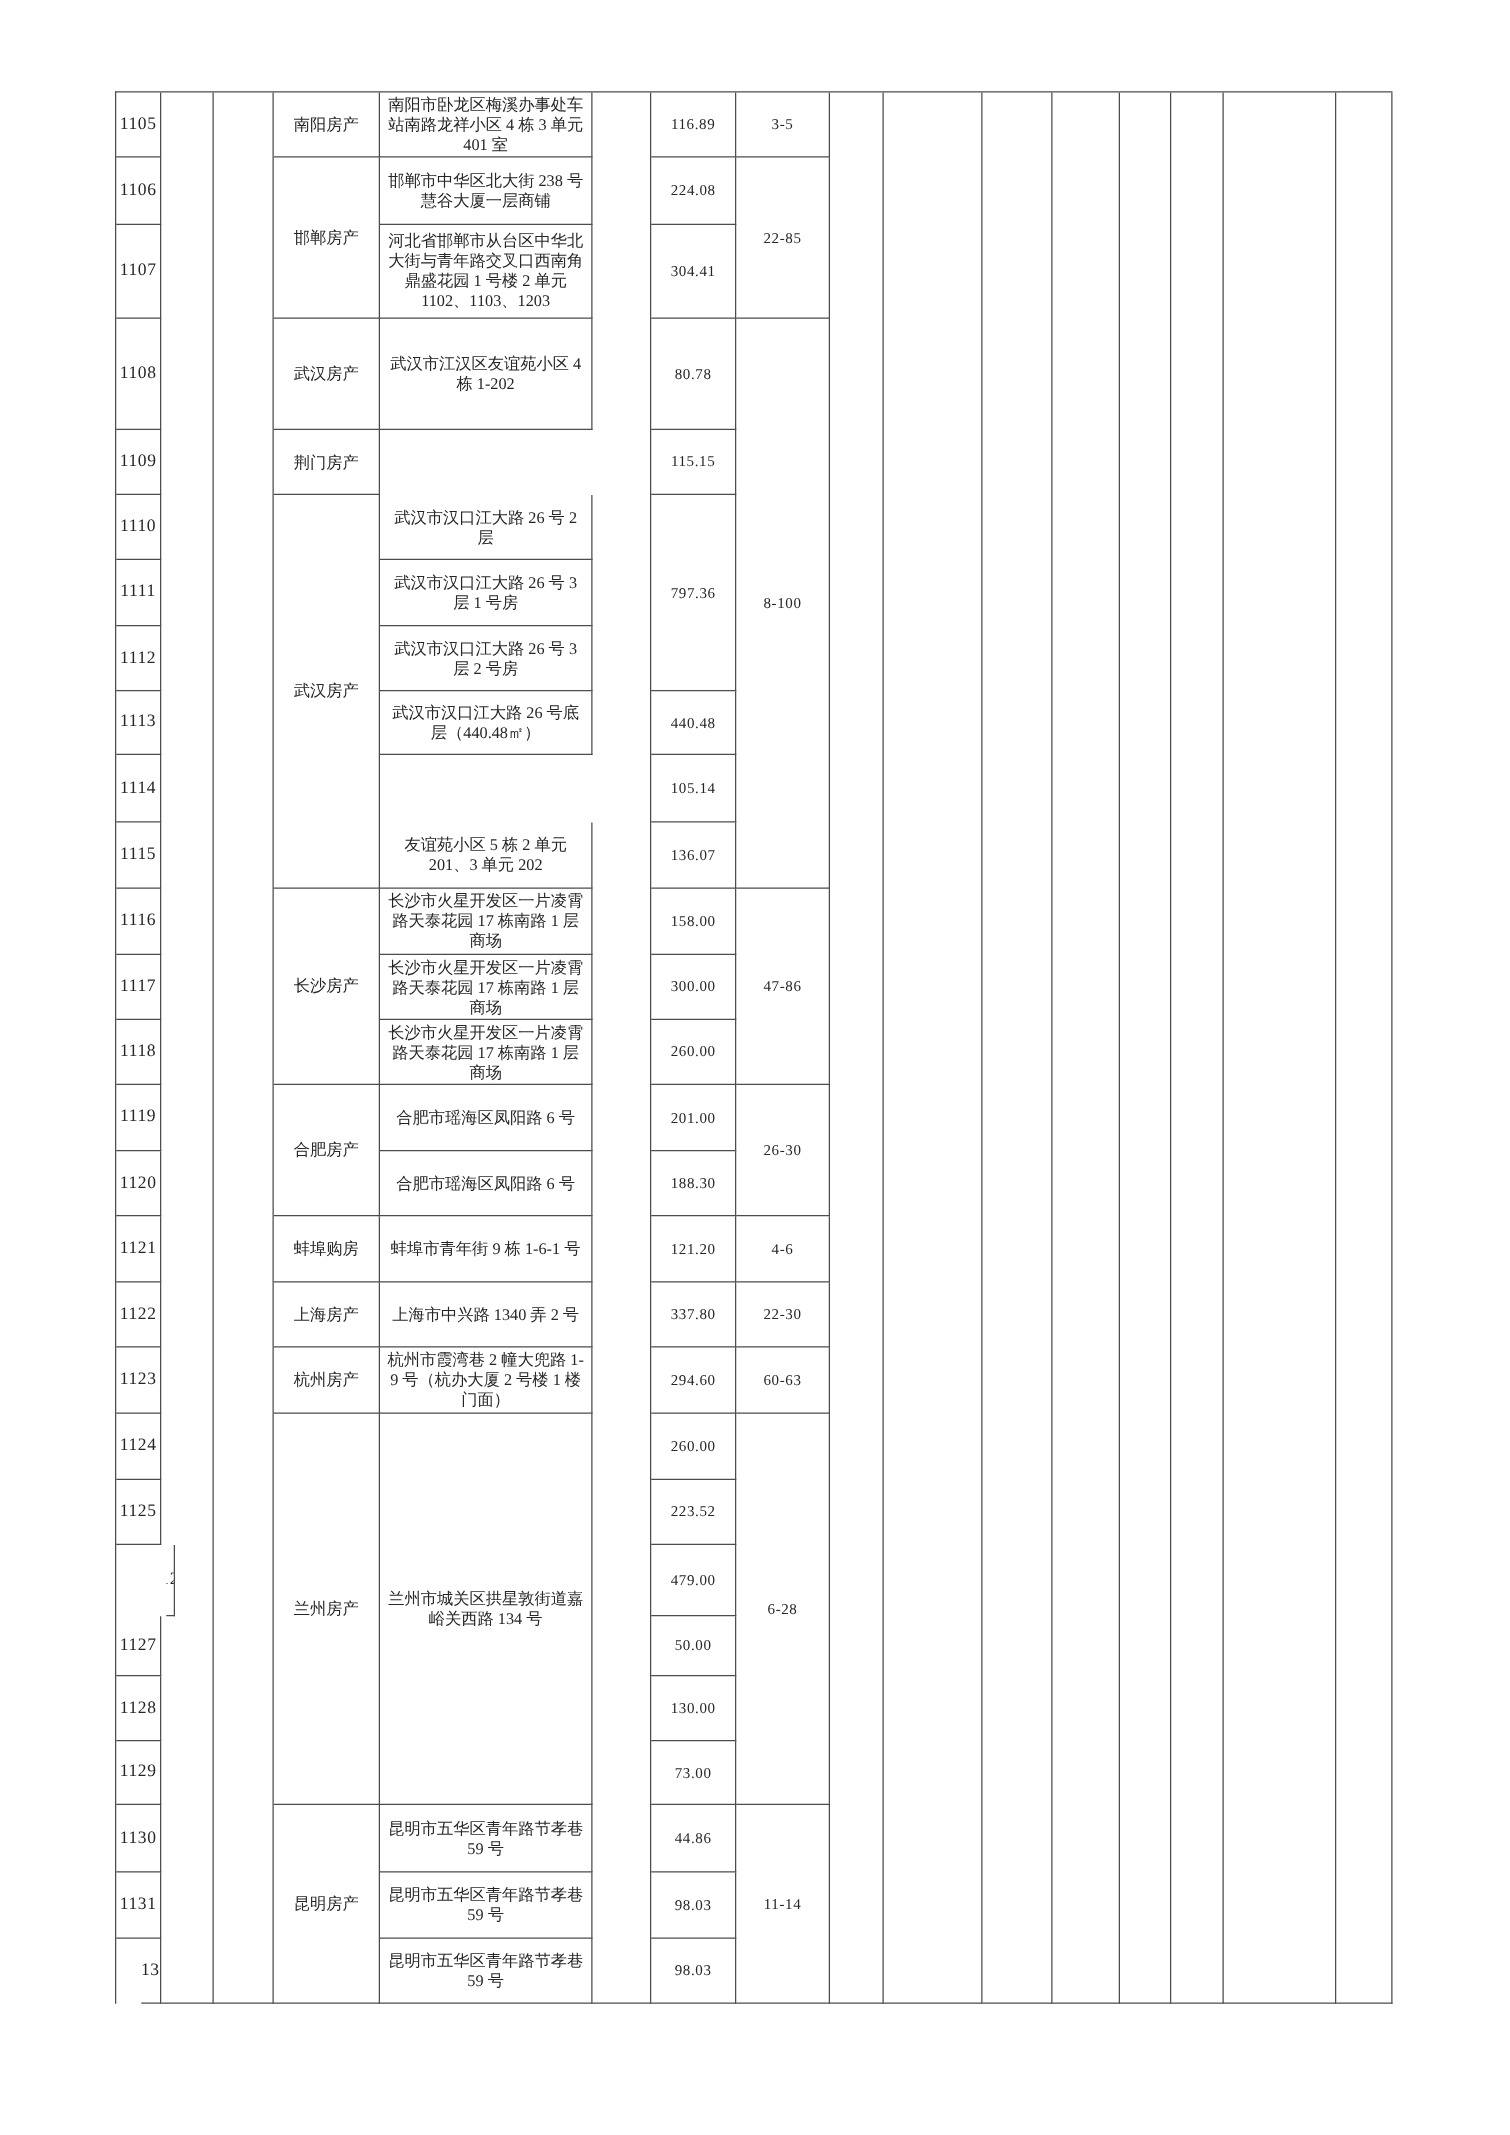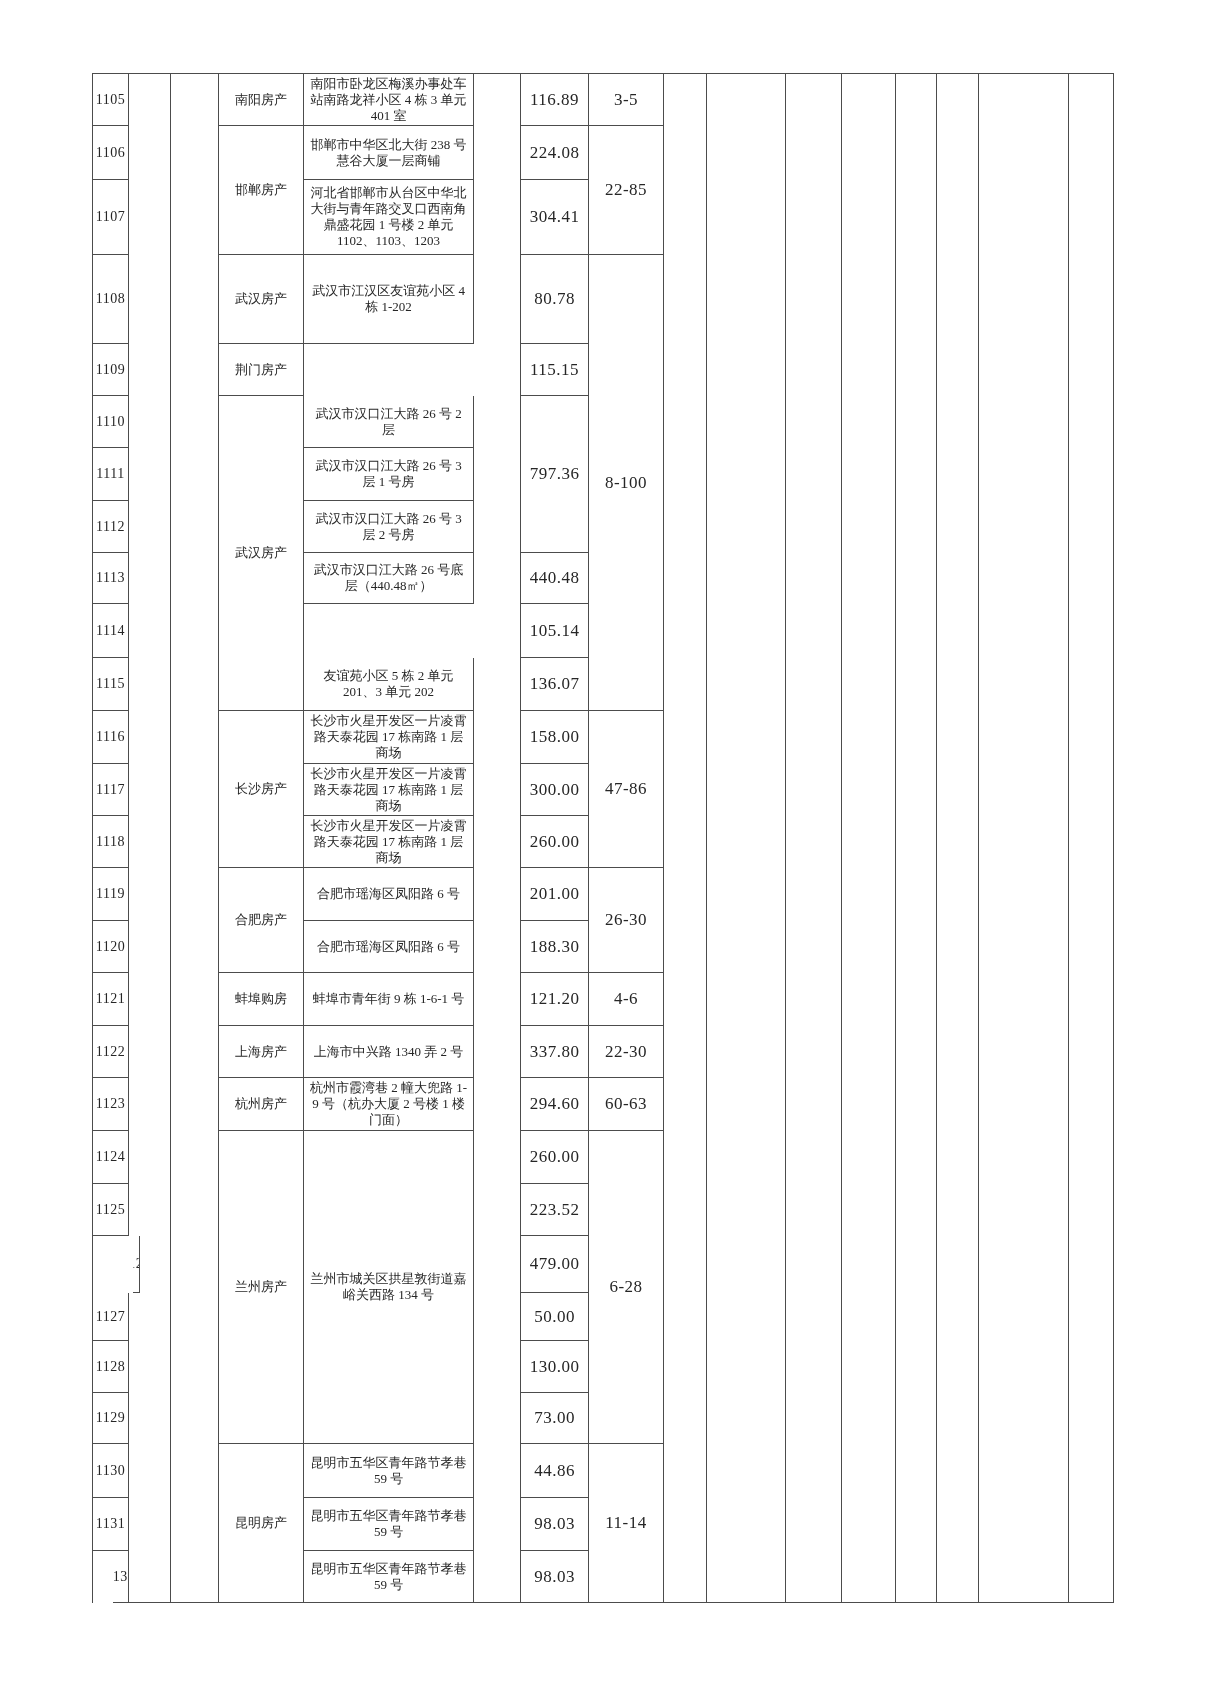--- a/index.html
+++ b/index.html
@@ -34,21 +34,21 @@
     justify-content:center;
     text-align:center;
     padding:1px 3px;
     overflow:hidden;
   }
   .cell.serial{
     font-size:14px;
     letter-spacing:0.5px;
   }
   .cell.area, .cell.range{
-    font-size:17px;
+    font-size:12px;
     letter-spacing:0.5px;
   }
   .cell.category{
     font-size:13px;
     line-height:16px;
   }
   .cell.address{
     font-size:13px;
     line-height:16px;
     padding:1px 4px;

